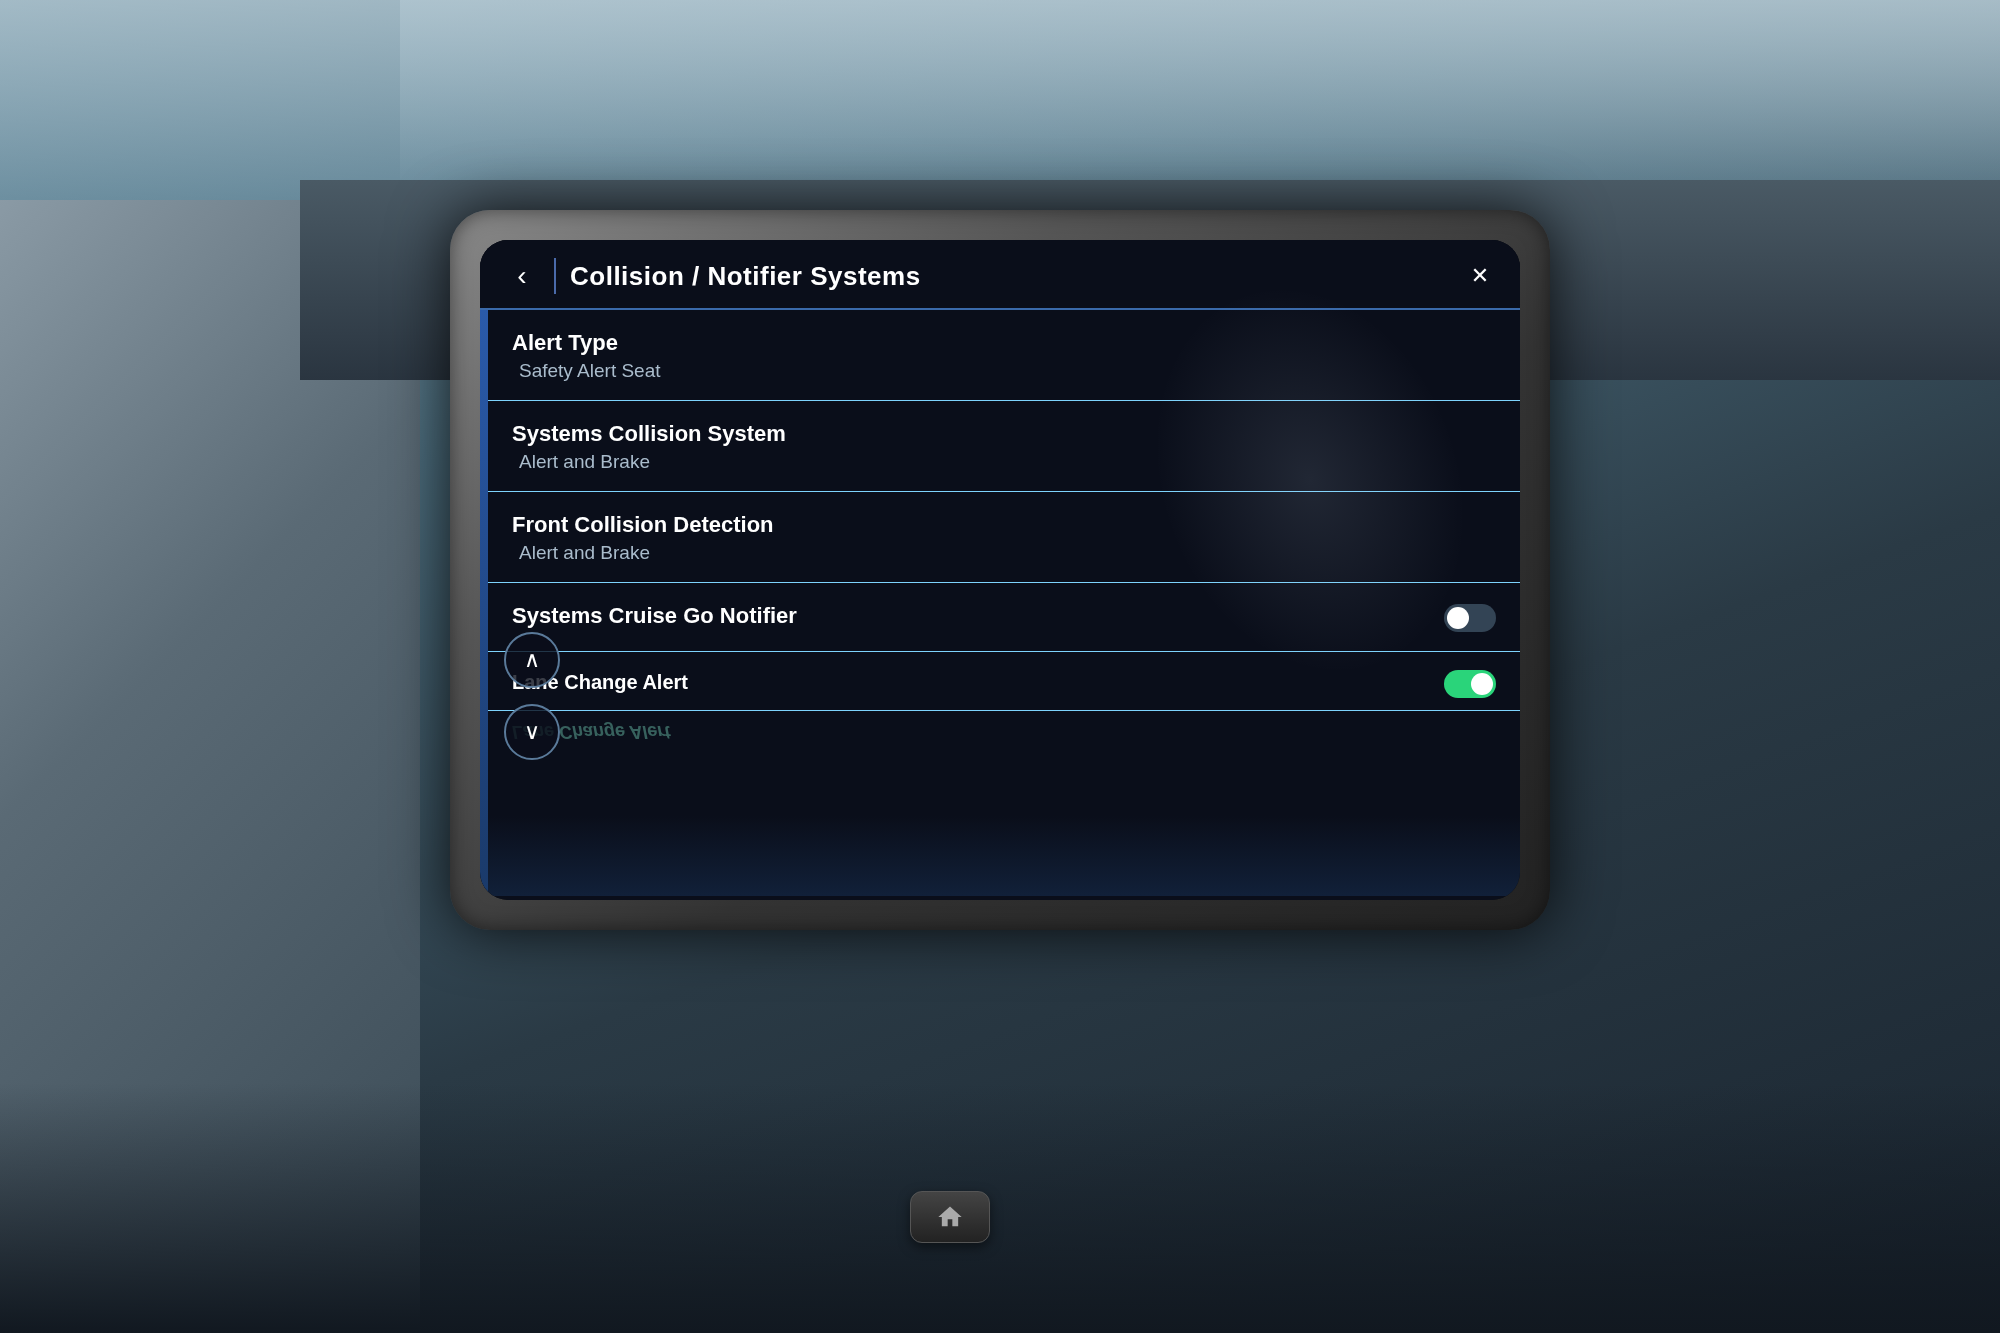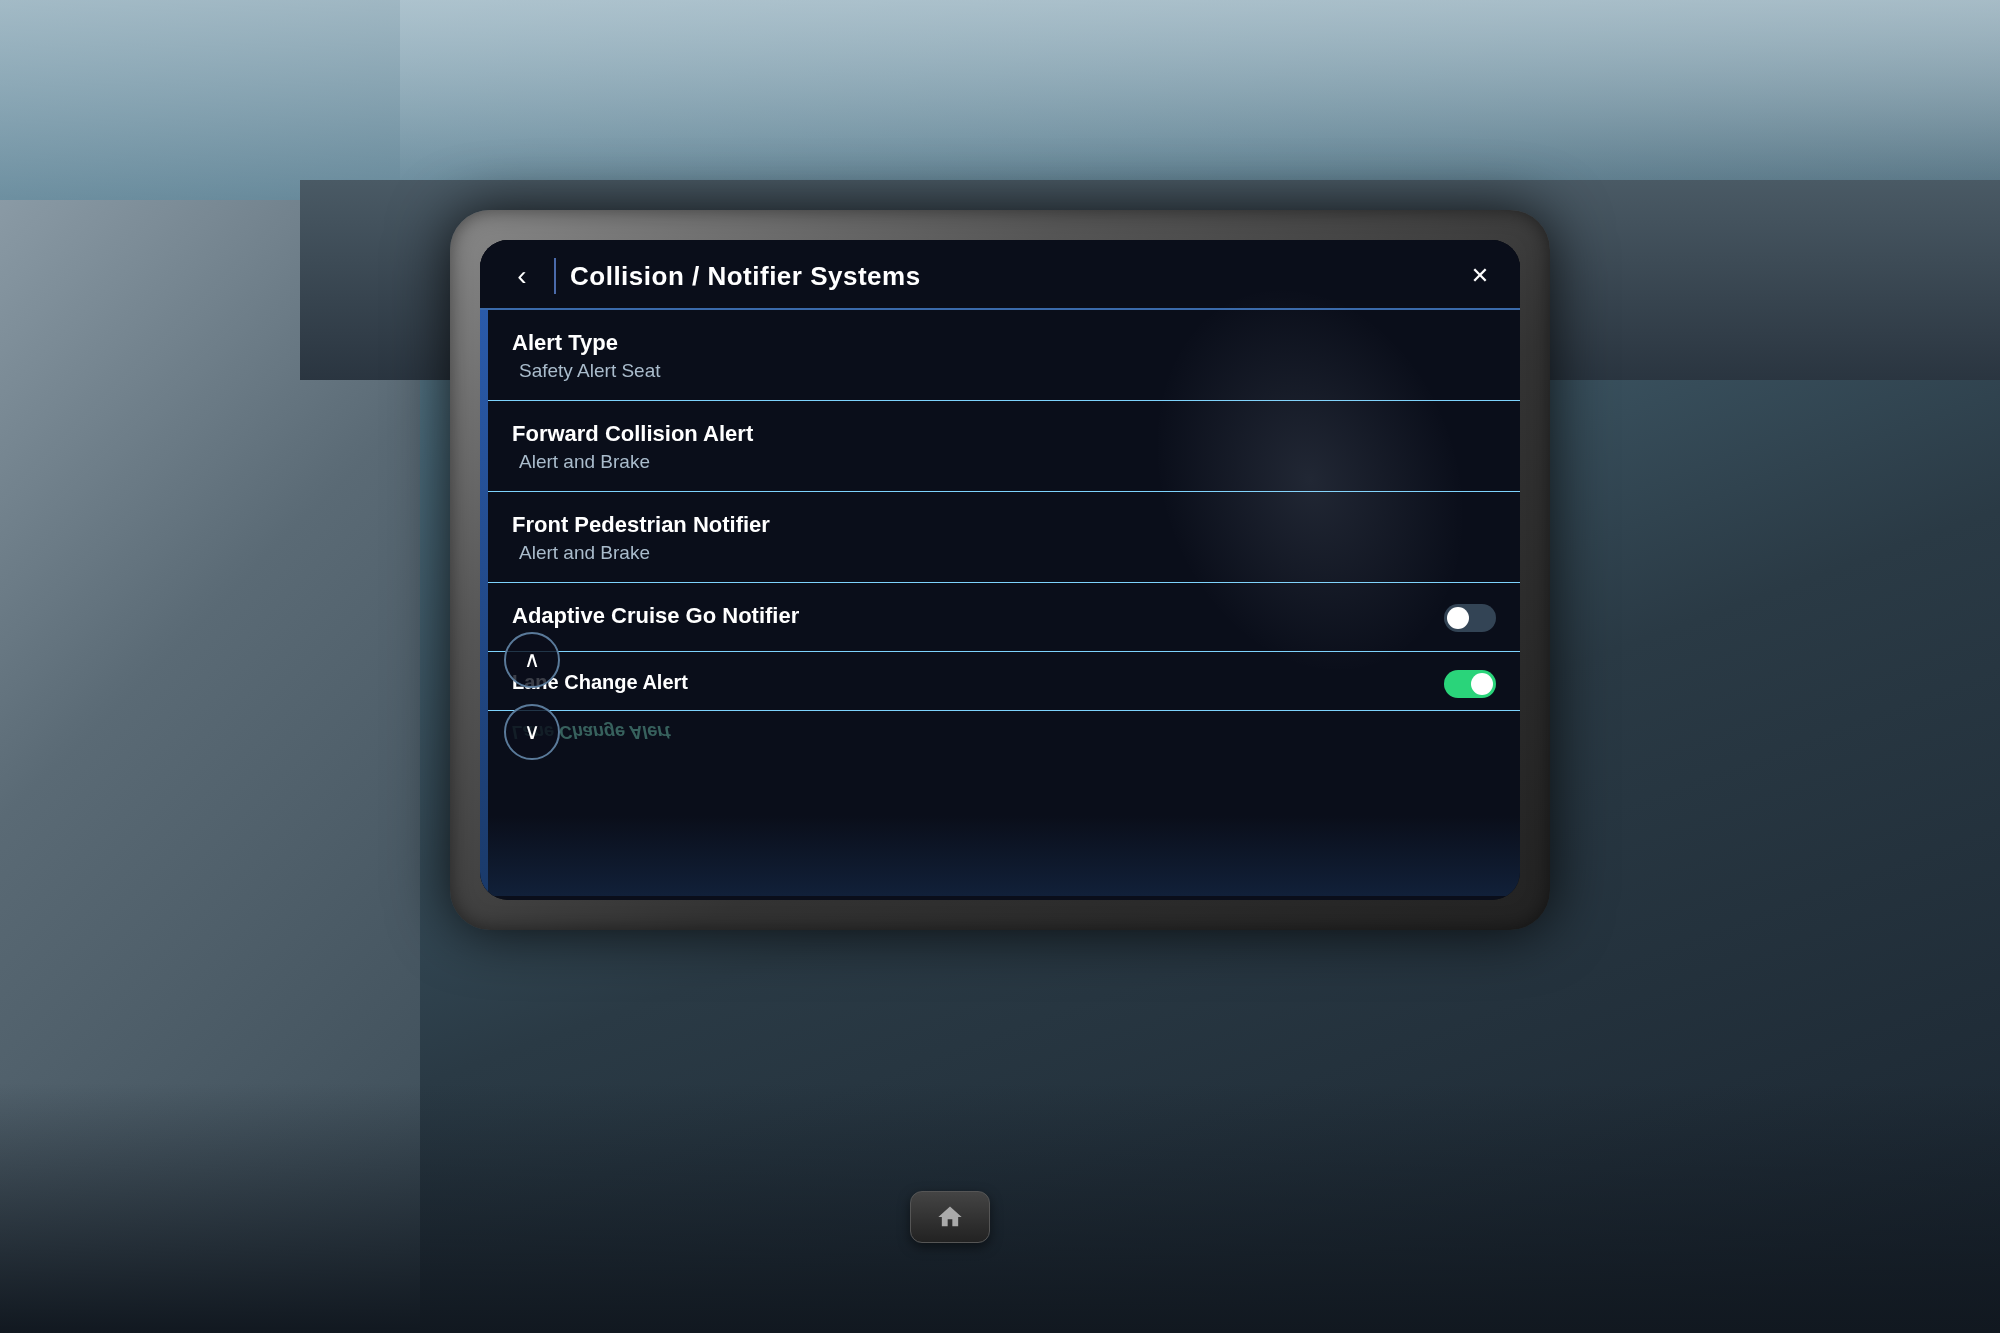--- a/index.html
+++ b/index.html
@@ -341,35 +341,35 @@
 
           <div class="list-item">
             <div class="item-text">
               <span class="item-title">Alert Type</span>
               <span class="item-subtitle">Safety Alert Seat</span>
             </div>
           </div>
 
           <div class="list-item">
             <div class="item-text">
-              <span class="item-title">Forward Collision Alert</span>
+              <span class="item-title">Systems Collision System</span>
               <span class="item-subtitle">Alert and Brake</span>
             </div>
           </div>
 
           <div class="list-item">
             <div class="item-text">
-              <span class="item-title">Front Pedestrian Notifier</span>
+              <span class="item-title">Front Collision Detection</span>
               <span class="item-subtitle">Alert and Brake</span>
             </div>
           </div>
 
           <div class="list-item">
             <div class="item-text">
-              <span class="item-title">Adaptive Cruise Go Notifier</span>
+              <span class="item-title">Systems Cruise Go Notifier</span>
             </div>
             <div class="toggle-switch toggle-off">
               <div class="toggle-knob toggle-knob-off"></div>
             </div>
           </div>
 
           <div class="list-item item-partial">
             <div class="item-text">
               <span class="item-title">Lane Change Alert</span>
             </div>

